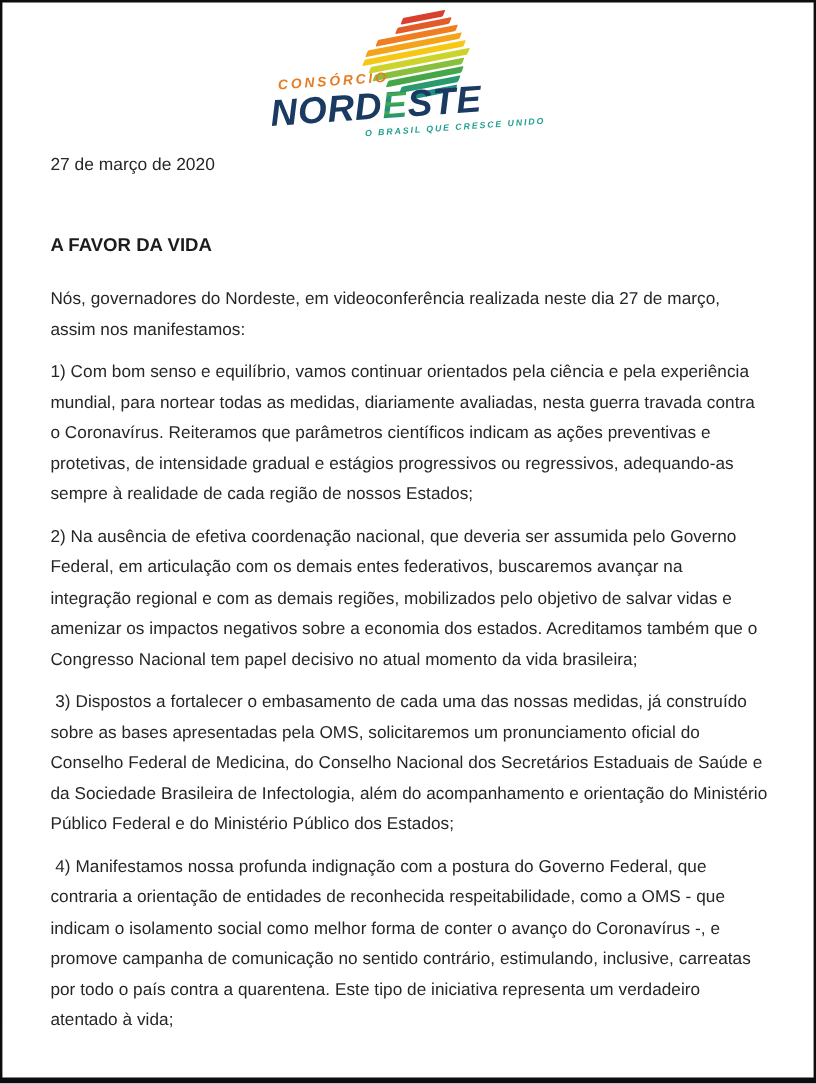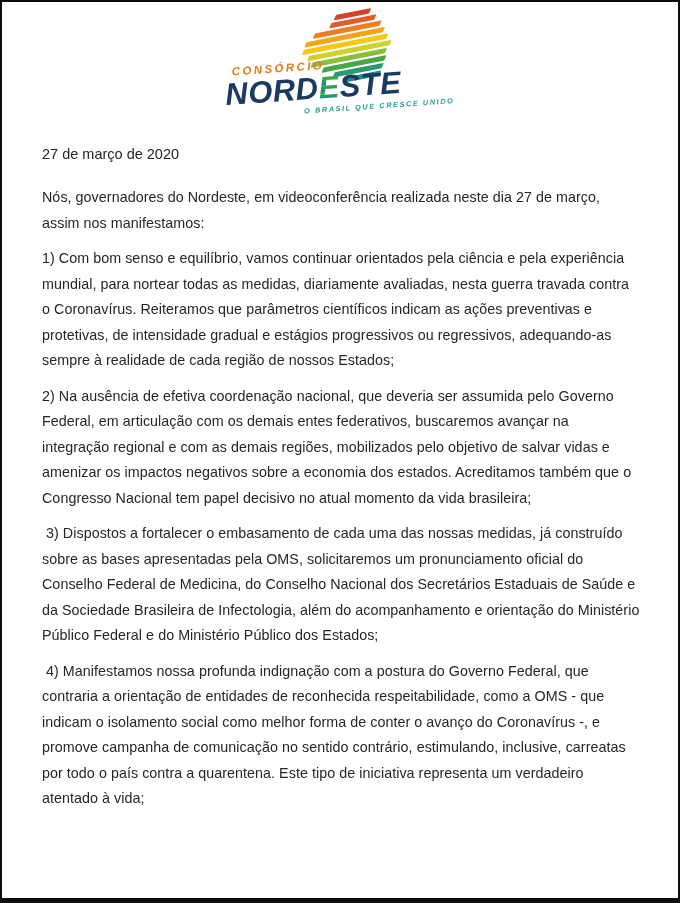--- a/index.html
+++ b/index.html
@@ -34,21 +34,21 @@
     }
   }
   .logo-tagline {
     color:#21a08f; font-size:7.3px; font-weight:700; font-style:italic;
     letter-spacing:1.6px; text-align:right; margin-top:2px; padding-right:2px; white-space:nowrap;
   }
 
   
   .content { padding:0 38px 0 40px; color:#262626; }
   .doc-title { font-size:15.5px; font-weight:700; color:#1c1c1c; margin:24px 0 0 0; letter-spacing:0.1px; }
-  .doc-date  { font-size:14.5px; margin:24px 0 0 0; }
+  .doc-date  { font-size:14.5px; margin:8px 0 0 0; }
   .doc-heading { font-size:15.5px; font-weight:700; color:#1c1c1c; margin:50px 0 0 0; }
   .body-text p { font-size:14.3px; line-height:25.5px; margin:10px 0 0 0; letter-spacing:0.05px; }
   .body-text p.intro { margin-top:23px; }
 </style>
 </head>
 <body>
 
 <div class="page">
 
   <div class="logo">
@@ -66,20 +66,21 @@
       </div>
     <div class="logo-text">
       <div class="logo-consorcio">CONSÓRCIO</div>
       <div class="logo-nordeste"><span>NORD</span><span class="e-strip">E</span><span>STE</span></div>
       <div class="logo-tagline">O BRASIL QUE CRESCE UNIDO</div>
     </div>
   </div>
 
   <div class="content">
     <p class="doc-date">27 de março de 2020</p>
+    <h2 class="doc-heading">A FAVOR DA VIDA</h2>
     <div class="body-text">
       <p class="intro">Nós, governadores do Nordeste, em videoconferência realizada neste dia 27 de março, assim nos manifestamos:</p>
       <p>1) Com bom senso e equilíbrio, vamos continuar orientados pela ciência e pela experiência mundial, para nortear todas as medidas, diariamente avaliadas, nesta guerra travada contra o Coronavírus. Reiteramos que parâmetros científicos indicam as ações preventivas e protetivas, de intensidade gradual e estágios progressivos ou regressivos, adequando-as sempre à realidade de cada região de nossos Estados;</p>
       <p>2) Na ausência de efetiva coordenação nacional, que deveria ser assumida pelo Governo Federal, em articulação com os demais entes federativos, buscaremos avançar na integração regional e com as demais regiões, mobilizados pelo objetivo de salvar vidas e amenizar os impactos negativos sobre a economia dos estados. Acreditamos também que o Congresso Nacional tem papel decisivo no atual momento da vida brasileira;</p>
       <p>&nbsp;3) Dispostos a fortalecer o embasamento de cada uma das nossas medidas, já construído sobre as bases apresentadas pela OMS, solicitaremos um pronunciamento oficial do Conselho Federal de Medicina, do Conselho Nacional dos Secretários Estaduais de Saúde e da Sociedade Brasileira de Infectologia, além do acompanhamento e orientação do Ministério Público Federal e do Ministério Público dos Estados;</p>
       <p>&nbsp;4) Manifestamos nossa profunda indignação com a postura do Governo Federal, que contraria a orientação de entidades de reconhecida respeitabilidade, como a OMS - que indicam o isolamento social como melhor forma de conter o avanço do Coronavírus -, e promove campanha de comunicação no sentido contrário, estimulando, inclusive, carreatas por todo o país contra a quarentena. Este tipo de iniciativa representa um verdadeiro atentado à vida;</p>
 
     </div>
   </div>
 

